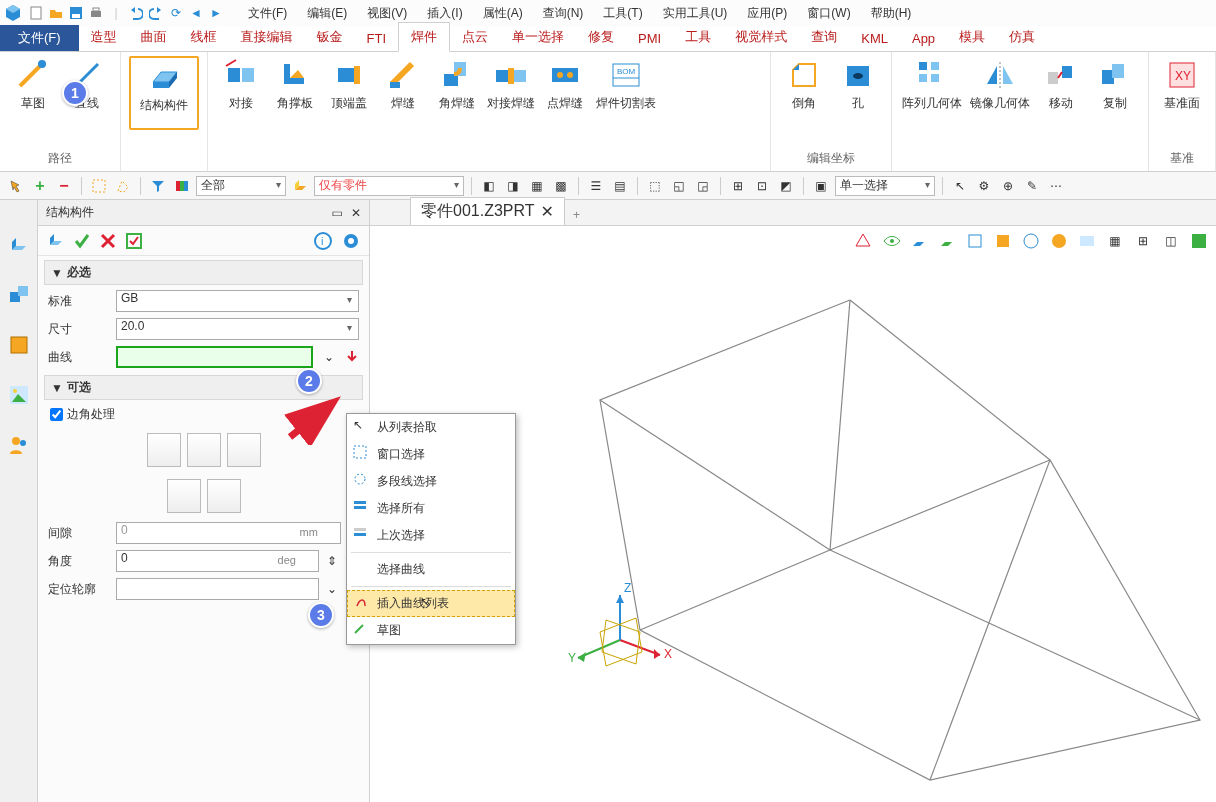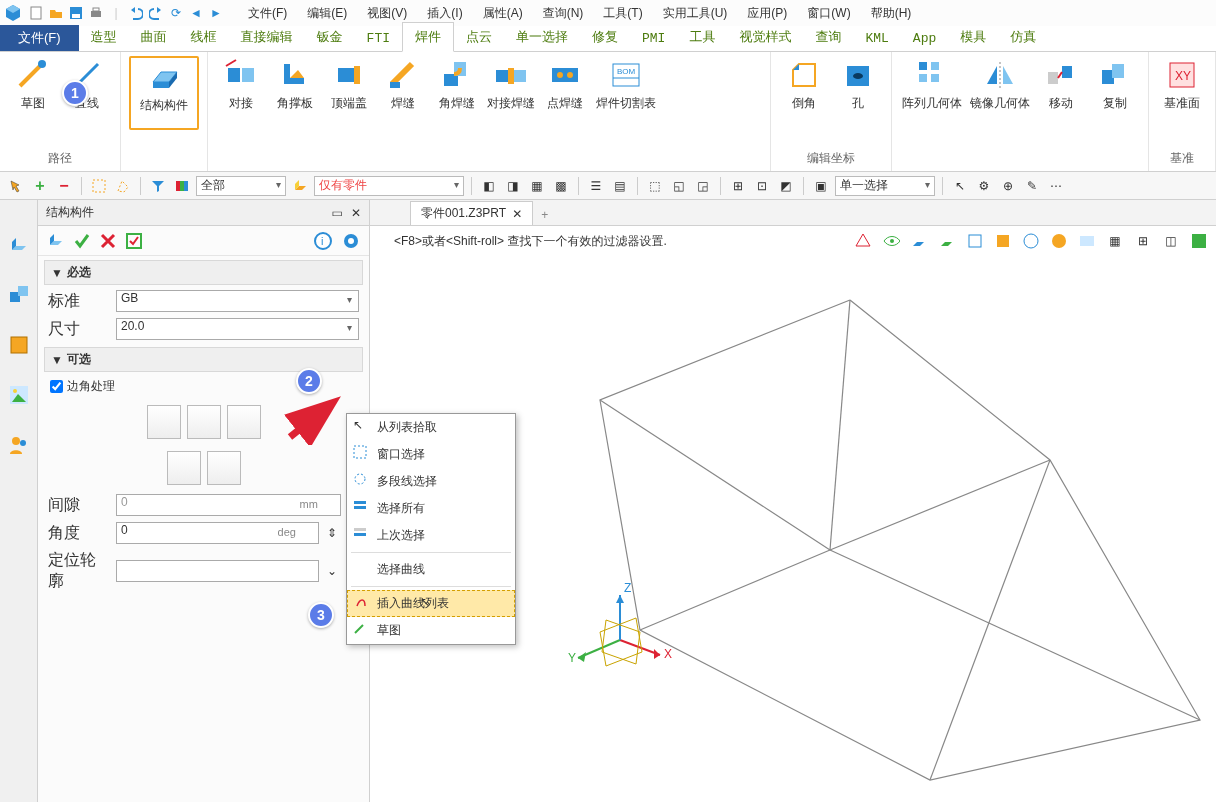--- a/index.html
+++ b/index.html
@@ -9,21 +9,21 @@
 .menubar { height: 26px; background: #fcfcfc; display: flex; align-items: center; padding: 0 4px; border-bottom: 0; }
 .menubar .app-icon { width: 18px; height: 18px; margin-right: 6px; }
 .menubar .qat { display: flex; gap: 4px; align-items: center; }
 .menubar .qat span { width: 16px; height: 16px; display: inline-flex; align-items: center; justify-content: center; }
 .menubar .menus { display: flex; margin-left: 14px; gap: 0; }
 .menubar .menus span { padding: 3px 10px; cursor: default; }
 
 
 .tabbar { height: 26px; background: #fff; display: flex; align-items: flex-end; border-bottom: 1px solid #d0d0d0; }
 .tabbar .filetab { background: #2b579a; color: #fff; padding: 5px 18px; font-size: 13px; height: 26px; display: flex; align-items: center; }
-.tabbar .tab { padding: 5px 12px; font-size: 13px; color: #4d7c0f; cursor: default; font-family: Liberation Mono, monospace; }
+.tabbar .tab { padding: 5px 12px; font-size: 13px; color: #b91c1c; cursor: default; }
 .tabbar .tab.active { border: 1px solid #d0d0d0; border-bottom: 1px solid #fff; background: #fff; position: relative; top: 1px; }
 
 
 .ribbon { height: 120px; background: #fff; border-bottom: 1px solid #d0d0d0; display: flex; }
 .ribbon .group { border-right: 1px solid #e5e5e5; padding: 4px 6px 2px 6px; display: flex; flex-direction: column; }
 .ribbon .group .items { display: flex; flex: 1; align-items: flex-start; }
 .ribbon .group .items .item { display: flex; flex-direction: column; align-items: center; width: 50px; padding: 2px 0; margin: 0 2px; cursor: default; }
 .ribbon .group .items .item .ico { width: 34px; height: 34px; display: flex; align-items: center; justify-content: center; margin-bottom: 4px; }
 .ribbon .group .items .item .lbl { font-size: 12px; text-align: center; line-height: 14px; height: 28px; }
 .ribbon .group .gname { text-align: center; font-size: 12px; color: #666; padding: 2px 0; }
@@ -46,32 +46,32 @@
 
 .panel { width: 332px; border-right: 1px solid #d0d0d0; background: #fbfbfb; display: flex; flex-direction: column; }
 .panel .ptitle { height: 26px; background: #f0f0f0; border-bottom: 1px solid #d0d0d0; display: flex; align-items: center; padding: 0 8px; font-size: 12px; justify-content: space-between; }
 .panel .ptitle .ticons { display: flex; gap: 8px; }
 .panel .pactions { height: 30px; display: flex; align-items: center; padding: 0 6px; gap: 6px; border-bottom: 1px solid #e5e5e5; justify-content: space-between; }
 .panel .pactions .left { display: flex; gap: 2px; }
 .panel .pactions .right { display: flex; gap: 4px; }
 .panel .pactions .abtn { width: 24px; height: 22px; display: flex; align-items: center; justify-content: center; border: 1px solid transparent; }
 .panel .collapsehdr { background: #efefef; border: 1px solid #d8d8d8; margin: 4px 6px 2px 6px; padding: 3px 6px; font-size: 12px; font-weight: bold; display: flex; align-items: center; gap: 4px; }
 .panel .formrow { display: flex; align-items: center; padding: 3px 10px; gap: 8px; }
-.panel .formrow .flabel { width: 60px; font-size: 16px; }
+.panel .formrow .flabel { width: 60px; font-size: 12px; }
 .panel .formrow .finput { flex: 1; height: 22px; border: 1px solid #aaa; background: #fff; padding: 0 4px; font-size: 12px; position: relative; }
 .panel .formrow .finput.dd::after { content: "▾"; position: absolute; right: 6px; top: 3px; color: #666; font-size: 10px; }
 .panel .formrow .finput.curve { border: 2px solid #1aa51a; background: #eaffea; }
 .panel .cornerbtns { display: flex; justify-content: center; gap: 6px; padding: 6px 0; flex-wrap: wrap; }
 .panel .cornerbtns .cbtn { width: 34px; height: 34px; border: 1px solid #bbb; background: linear-gradient(#fff,#eee); }
 .panel .unit { position: absolute; right: 22px; top: 3px; color: #888; font-size: 11px; }
 .panel .chkrow { padding: 4px 12px; display: flex; align-items: center; gap: 4px; }
 
 .viewport { flex: 1; position: relative; background: #fff; }
 .viewport .doctabs { height: 26px; background: #f3f3f3; border-bottom: 1px solid #d0d0d0; display: flex; align-items: flex-end; padding-left: 40px; }
-.viewport .doctabs .dtab { background: #fff; border: 1px solid #ccc; border-bottom: none; padding: 3px 10px; font-size: 12px; display: flex; align-items: center; gap: 6px; }
+.viewport .doctabs .dtab { background: #fff; border: 1px solid #ccc; border-bottom: none; padding: 3px 10px; font-size: 16px; display: flex; align-items: center; gap: 6px; }
 .viewport .hint { position: absolute; top: 32px; left: 24px; font-size: 12px; color: #333; line-height: 18px; }
 .viewport .vtools { position: absolute; top: 30px; right: 6px; display: flex; gap: 6px; }
 .viewport .vtools .vt { width: 22px; height: 22px; display: inline-flex; align-items: center; justify-content: center; }
 .viewport svg.model { position: absolute; top: 60px; left: 60px; }
 
 
 .ctxmenu { position: absolute; left: 346px; top: 413px; width: 170px; background: #fff; border: 1px solid #999; box-shadow: 2px 2px 6px rgba(0,0,0,.25); z-index: 40; }
 .ctxmenu .citem { padding: 5px 8px 5px 30px; font-size: 12px; position: relative; cursor: default; }
 .ctxmenu .citem .cicon { position: absolute; left: 6px; top: 4px; width: 16px; height: 16px; }
 .ctxmenu .csep { height: 1px; background: #ddd; margin: 3px 4px; }
@@ -523,20 +523,28 @@
         <span>必选</span>
       </div>
     <div class="formrow">
       <span class="flabel">标准</span>
       <div class="finput dd">GB</div>
     </div>
     <div class="formrow">
       <span class="flabel">尺寸</span>
       <div class="finput dd">20.0</div>
     </div>
+    <div class="formrow">
+      <span class="flabel">曲线</span>
+      <div class="finput curve"></div>
+      <span style="width:16px;text-align:center">⌄</span>
+      <span><svg width="14" height="14">
+            <path d="M7 2v8M3 7l4 4 4-4" fill="none" stroke="#d23" stroke-width="2"></path>
+          </svg></span>
+    </div>
 
     <div class="collapsehdr">
         <span>▼</span>
         <span>可选</span>
       </div>
     <div class="chkrow">
       <input type="checkbox" checked="" style="">
       <span>边角处理</span>
     </div>
     <div class="cornerbtns">
@@ -573,21 +581,20 @@
 
   <div class="viewport">
     <div class="doctabs">
       <div class="dtab">
           <span>零件001.Z3PRT</span>
           <span>✕</span>
         </div>
       <span style="padding:3px 8px;color:#888">+</span>
     </div>
     <div class="hint">
-      <div>&lt;F8&gt;或者&lt;Shift-roll&gt; 查找下一个有效的过滤器设置.</div>
     </div>
     <div class="vtools">
       <span class="vt">
           <svg width="18" height="18">
             <polygon points="2,14 9,2 16,14" fill="none" stroke="#d23"></polygon>
           </svg>
         </span>
       <span class="vt">
           <svg width="18" height="18">
             <path d="M2 9c4-6 12-6 16 0-4 6-12 6-16 0z" fill="none" stroke="#3cb043"></path>

